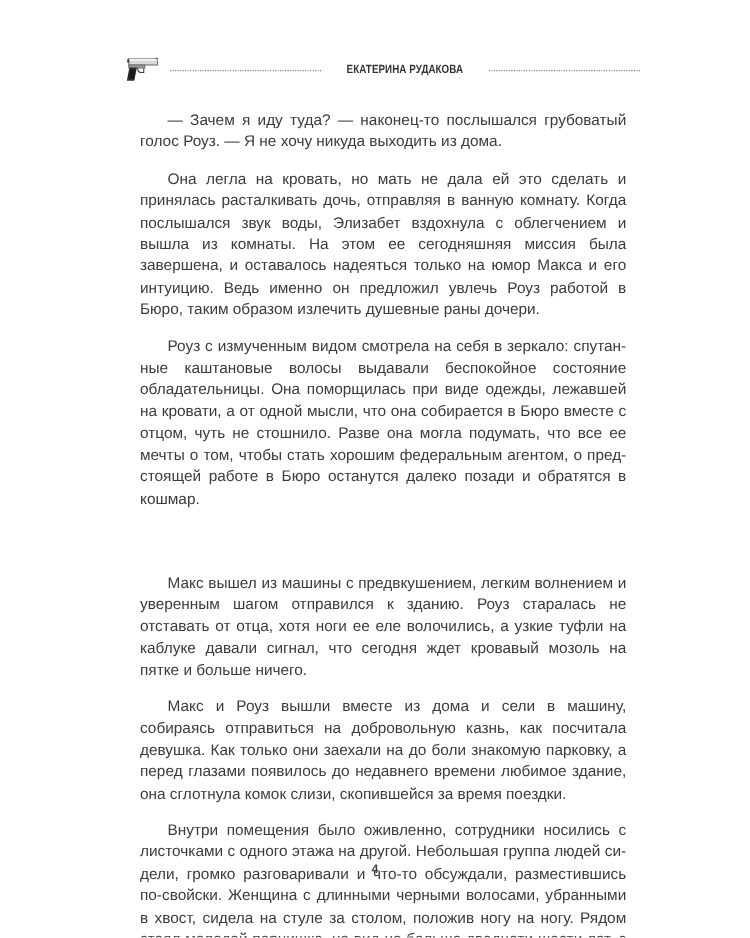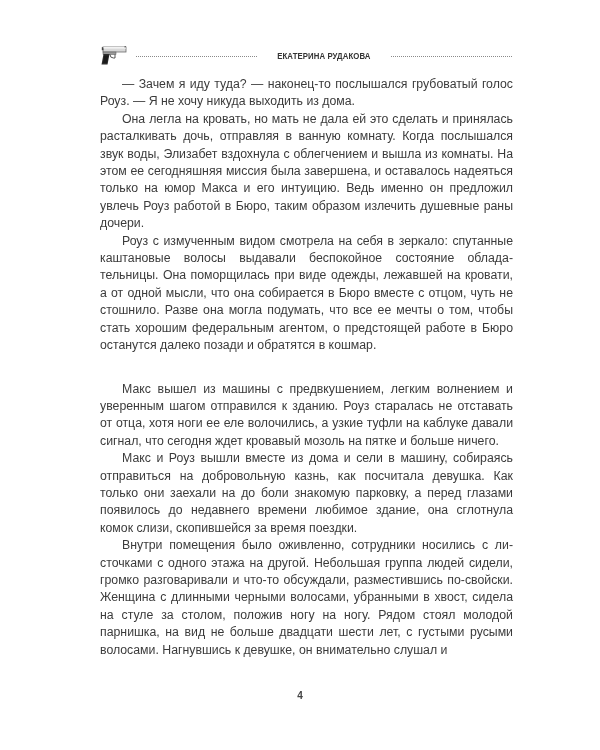--- a/index.html
+++ b/index.html
@@ -57,21 +57,21 @@
       position: absolute;
       left: 100px;
       top: 76px;
       width: 413px;
       font-family: "Liberation Sans", sans-serif;
       font-size: 12.3px;
       line-height: 17.4px;
       color: #3b3b3b;
     }
     .body-text p {
-      margin: 0;
+      margin: 12px;
       text-indent: 22px;
       text-align: justify;
       hyphens: manual;
     }
     .section-gap {
       height: 26px;
     }
     .folio {
       position: absolute;
       left: 0;

